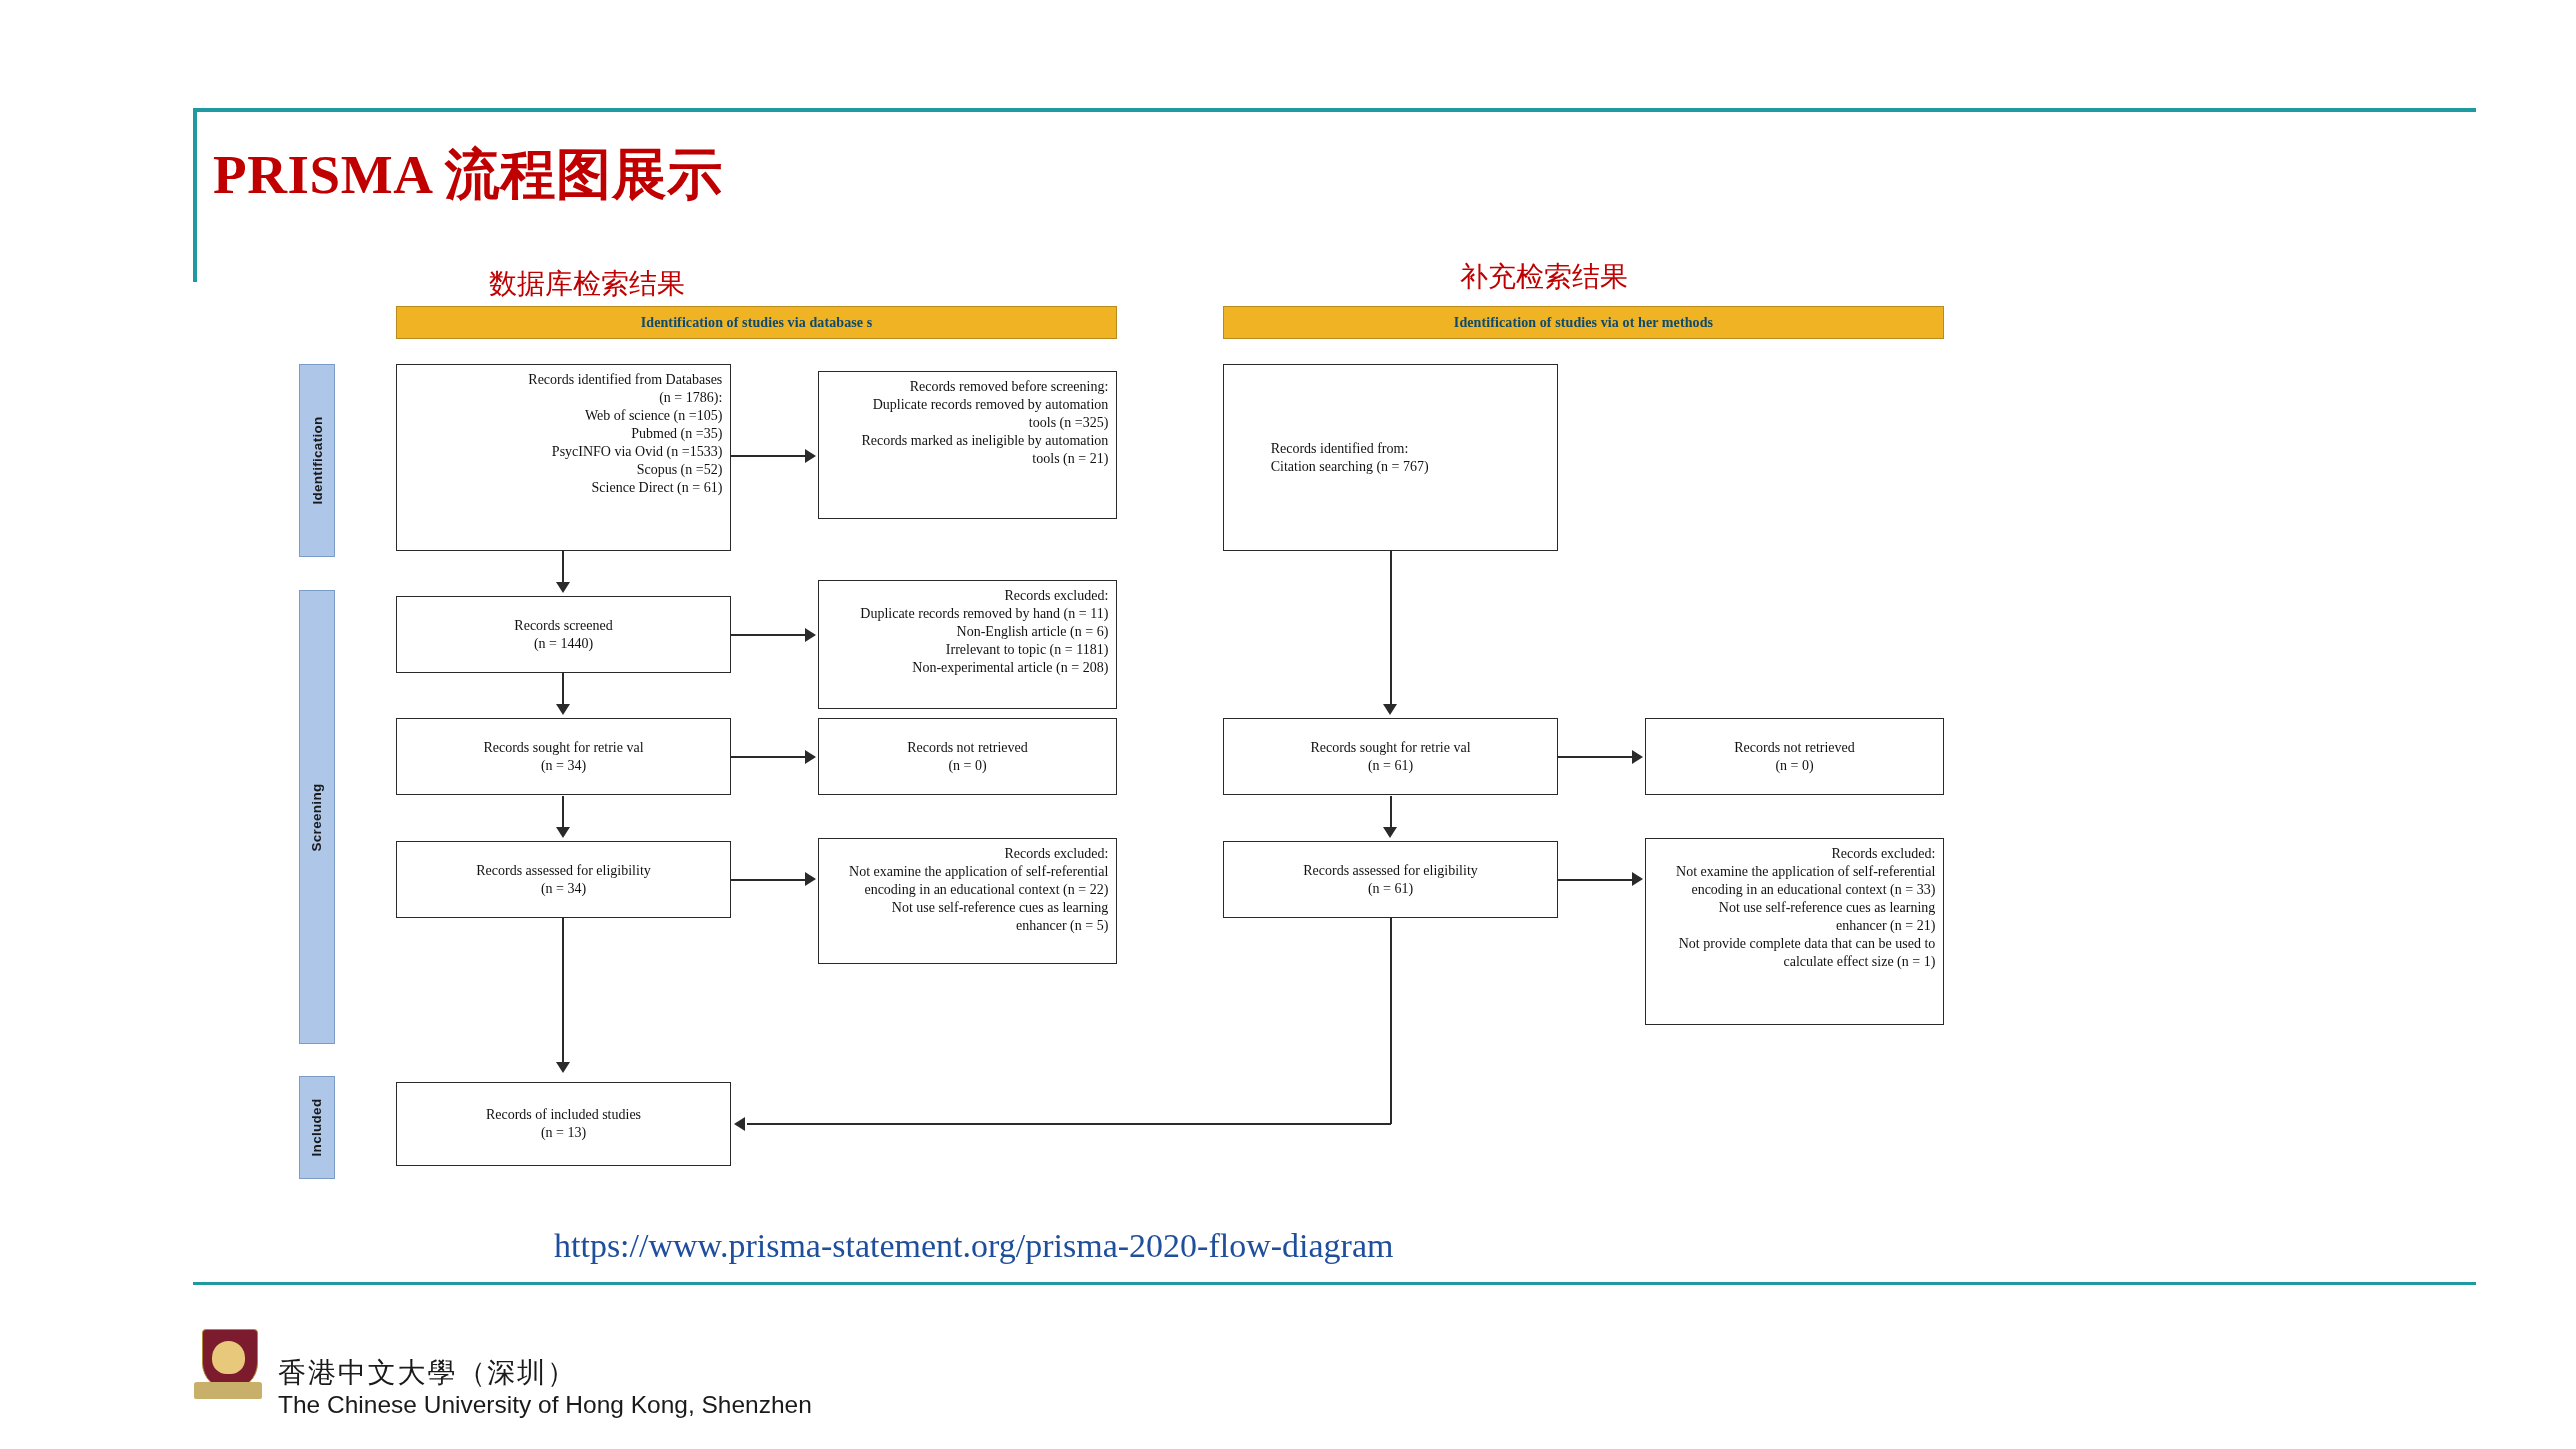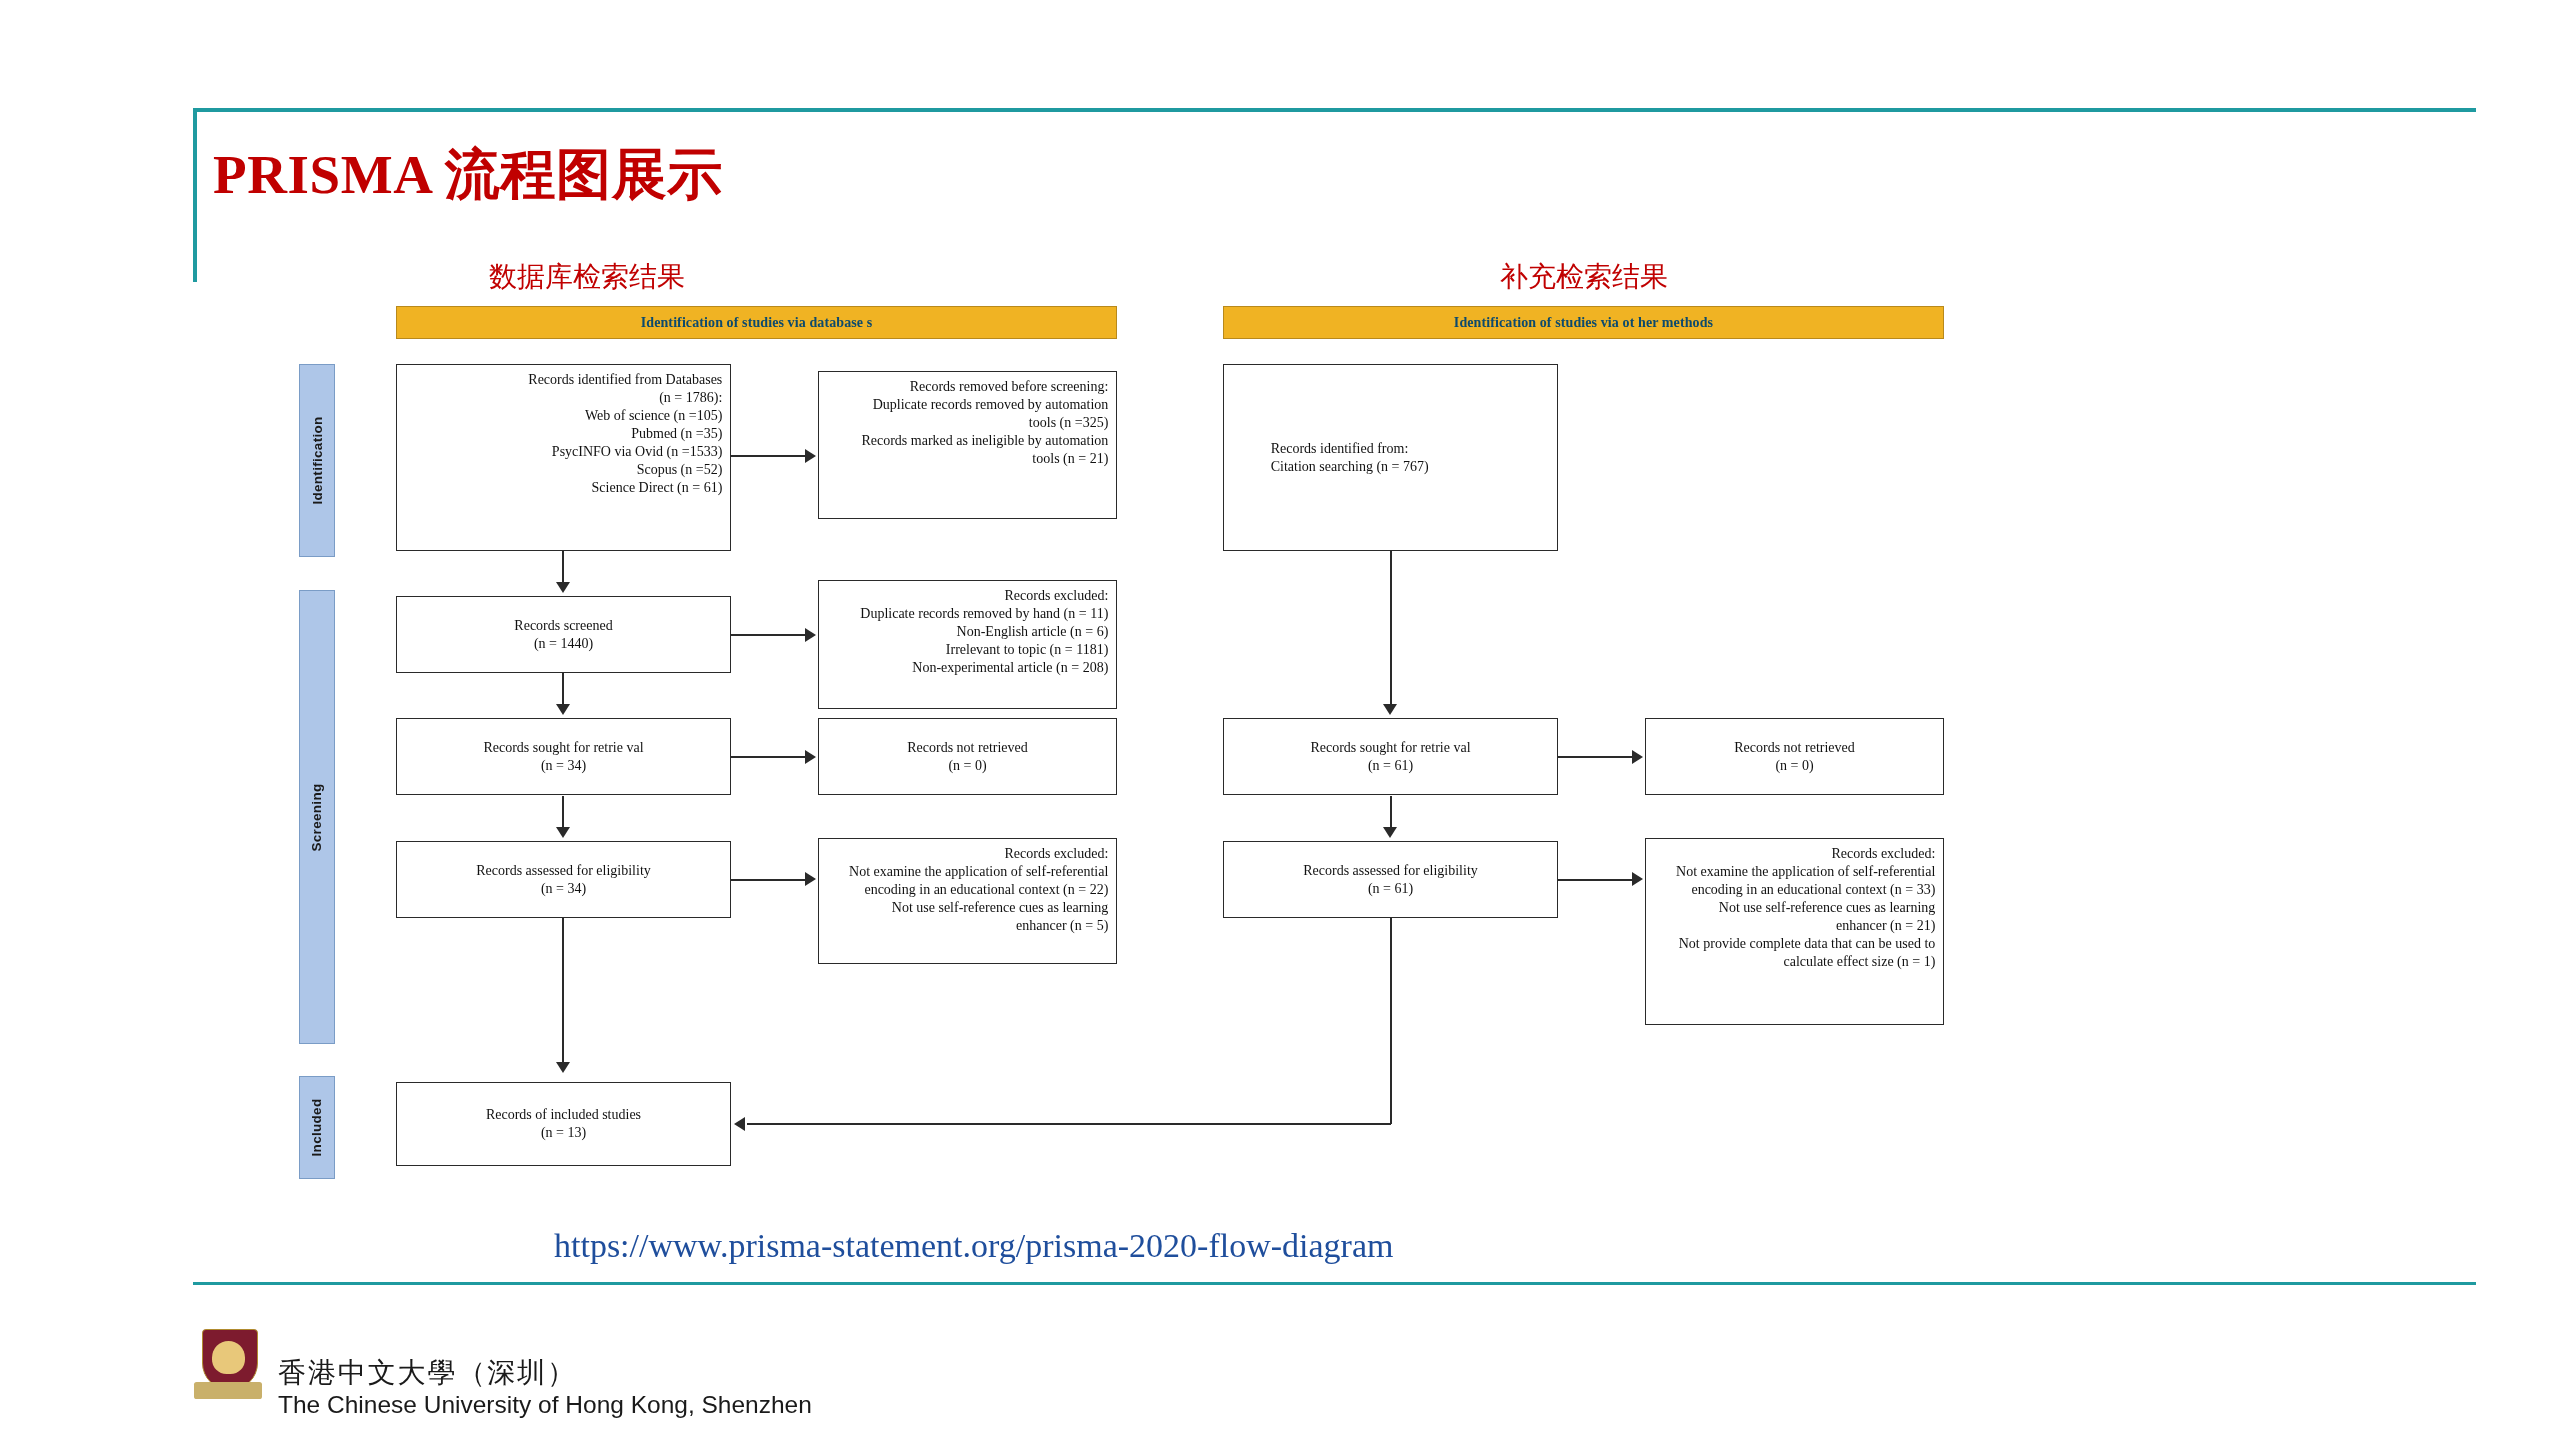--- a/index.html
+++ b/index.html
@@ -228,22 +228,22 @@
 
 <div class="slide">
 
   <div class="top-rule"></div>
   <div class="left-rule"></div>
 
   <div class="slide-title">PRISMA 流程图展示</div>
 
   <div class="diagram">
 
-    <div class="col-head" style="left:193px; top:0px;">数据库检索结果</div>
-    <div class="col-head" style="left:1204px; top:0px;">补充检索结果</div>
+    <div class="col-head" style="left:193px; top:7px;">数据库检索结果</div>
+    <div class="col-head" style="left:1164px; top:0px;">补充检索结果</div>
 
     <div class="banner" style="left:100px; top:48px; width:721px; height:33px;">Identification of studies via database s</div>
     <div class="banner" style="left:927px; top:48px; width:721px; height:33px;">Identification of studies via ot her methods</div>
 
     <div class="stage" style="left:3.2px; top:106px; width:36px; height:193px;">
       <span>Identification</span>
     </div>
     <div class="stage" style="left:3.2px; top:332px; width:36px; height:454px;">
       <span>Screening</span>
     </div>

